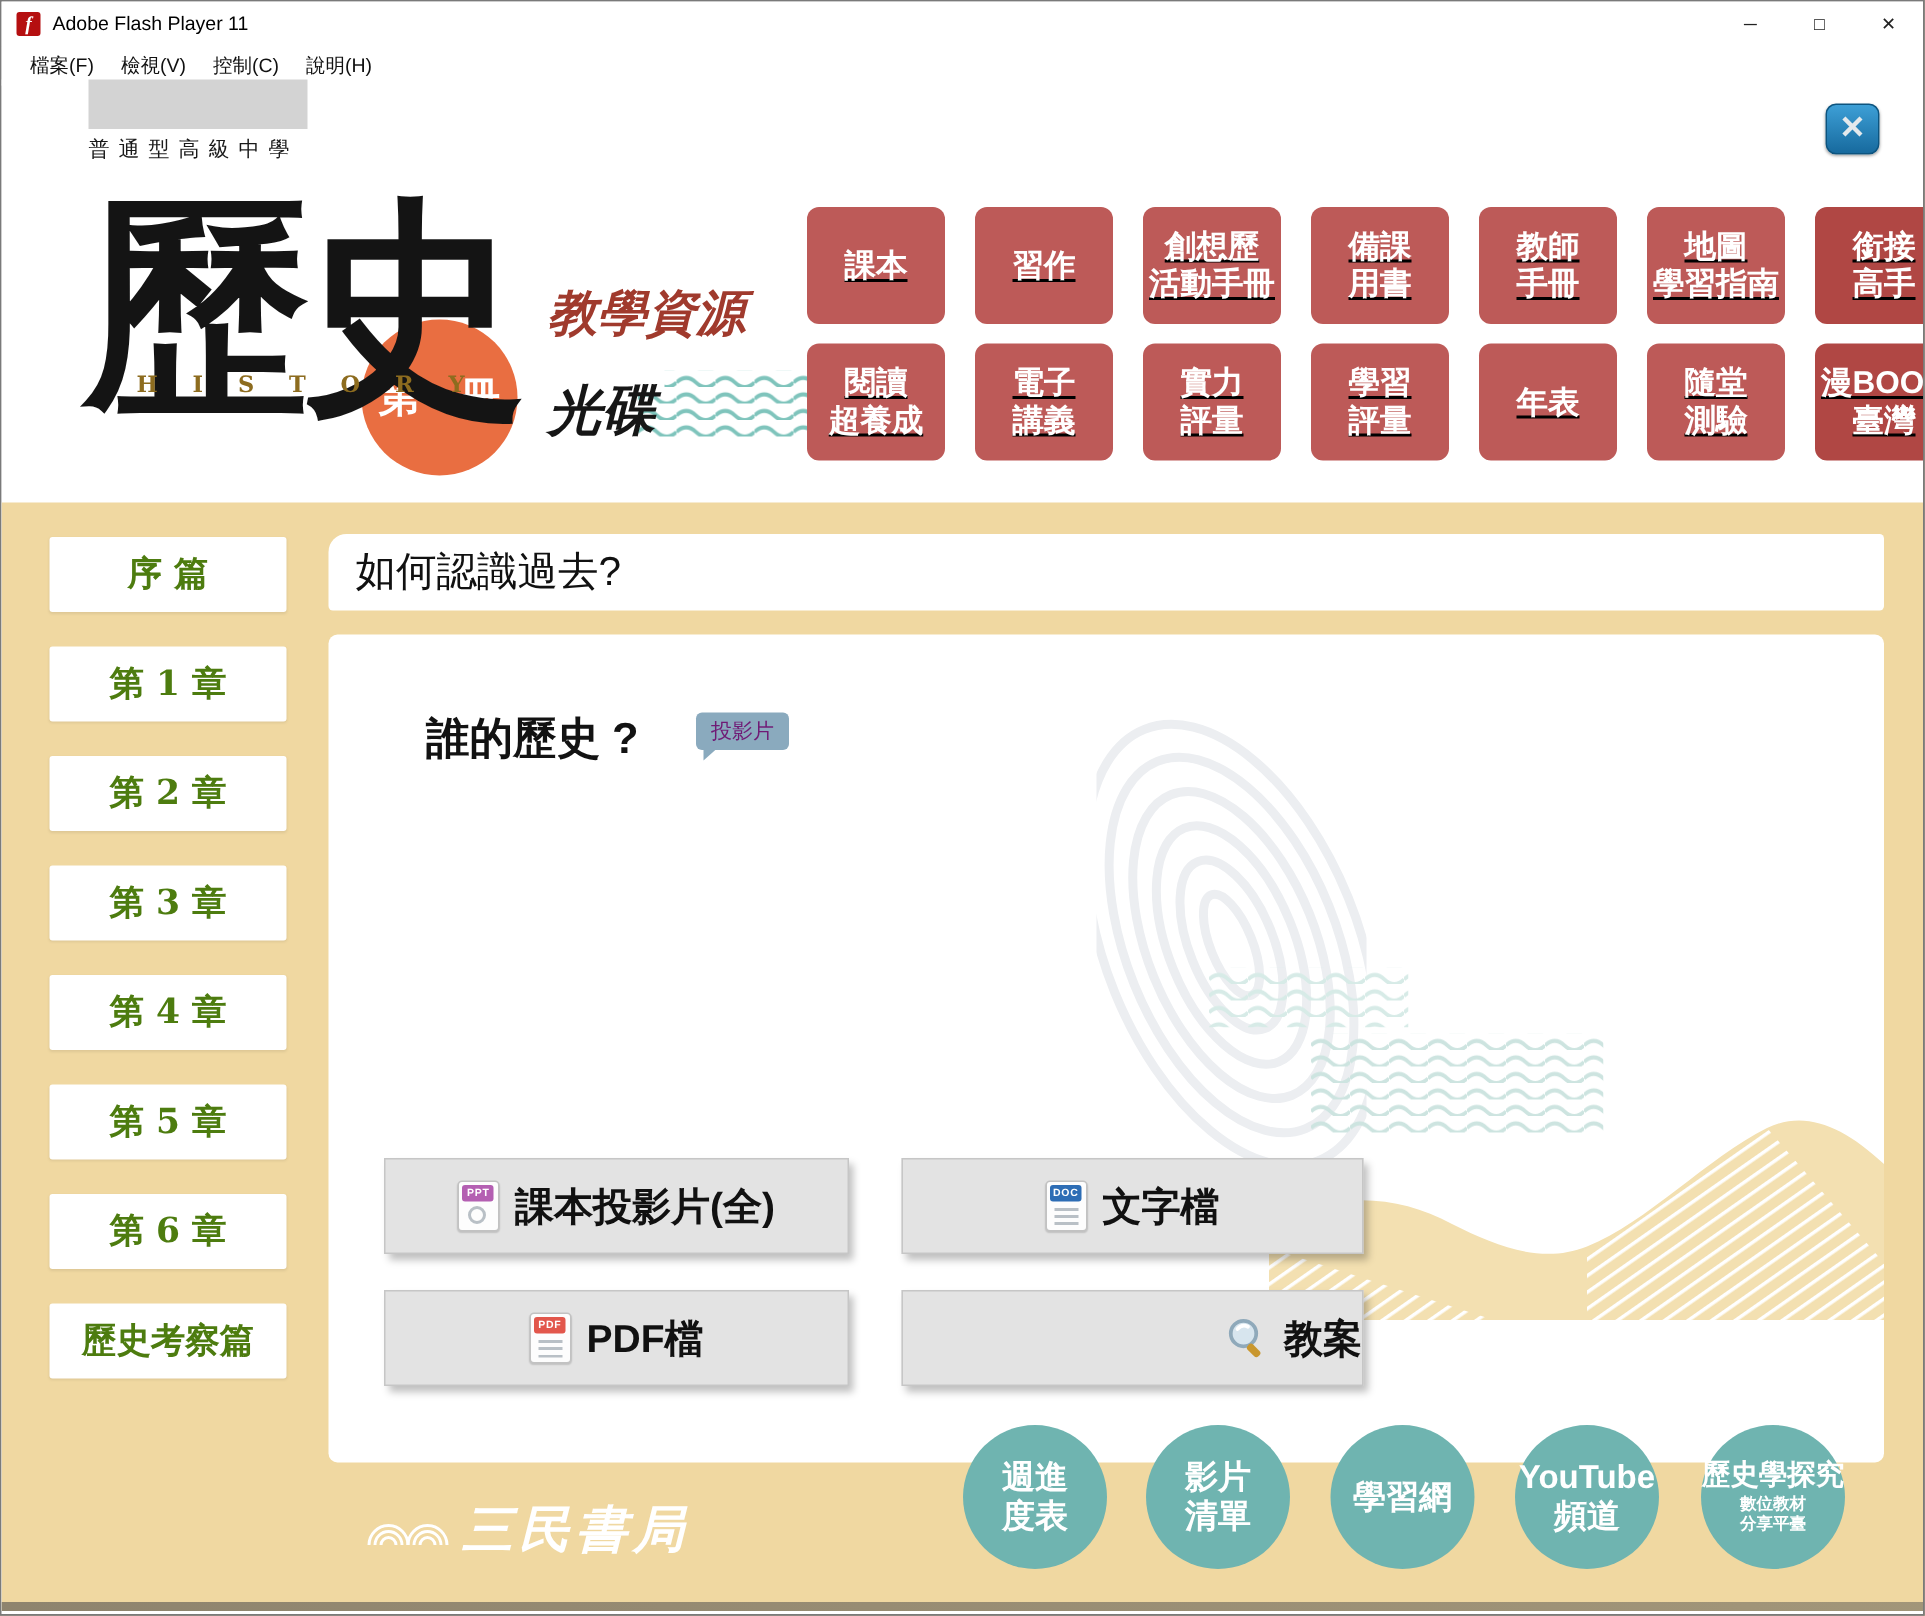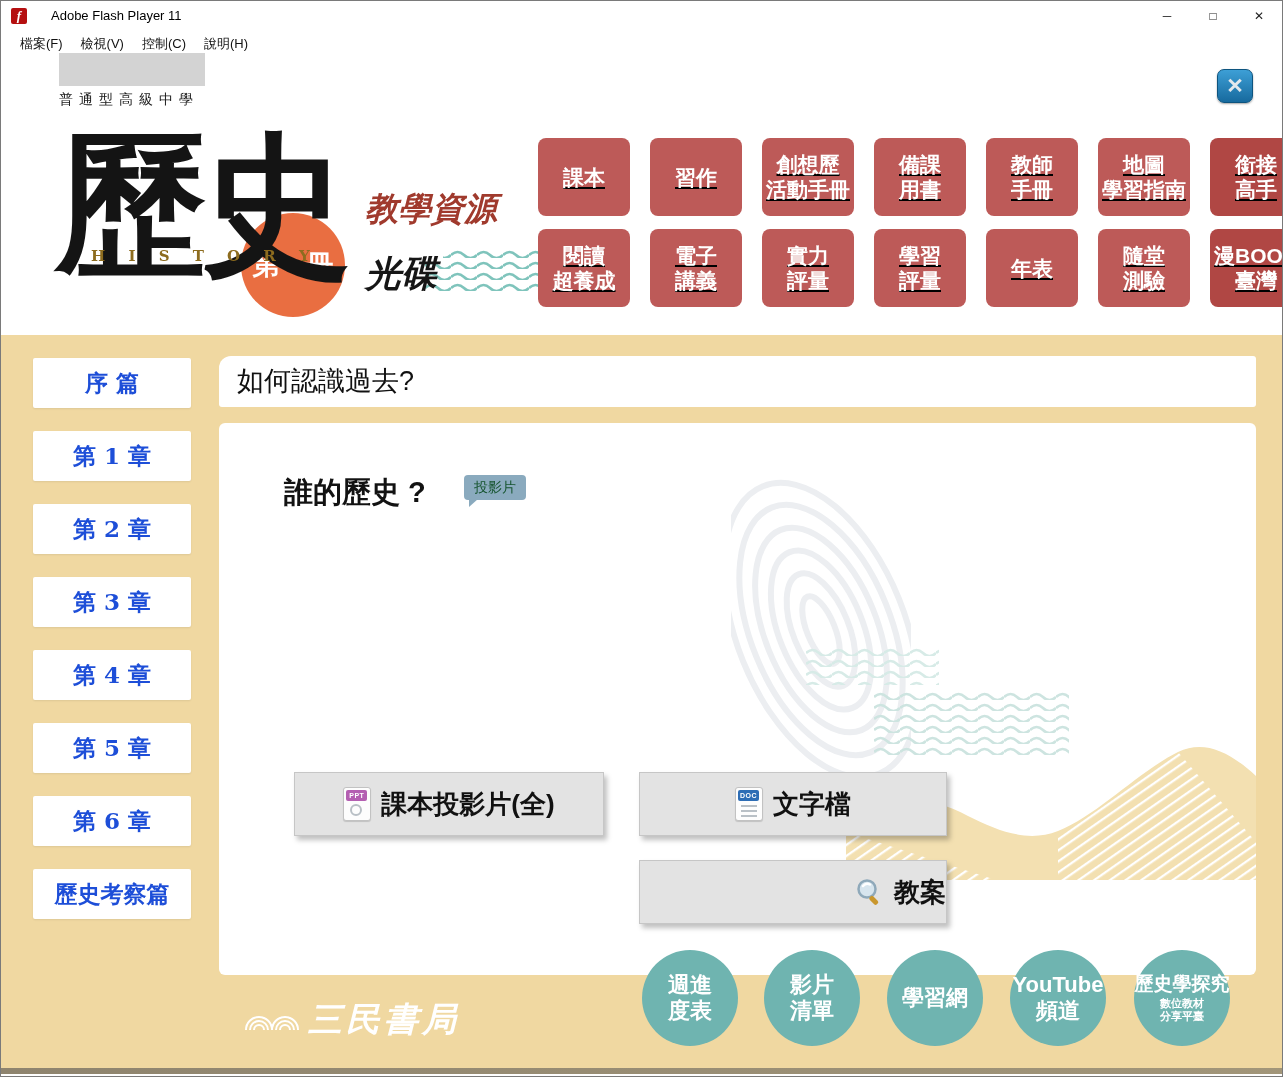--- a/index.html
+++ b/index.html
@@ -7,21 +7,21 @@
   body { font-family:"Liberation Sans", sans-serif; }
   #window {
     position:relative; width:1283px; height:1077px; background:#fff;
     border:1px solid #7a7a7a; overflow:hidden;
   }
   
   .titlebar { position:absolute; left:0; top:0; width:100%; height:30px; background:#fff; }
   .flash-icon { position:absolute; left:10px; top:7px; width:16px; height:16px; background:#b50f10;
     border-radius:2px; color:#fff; font-weight:bold; font-style:italic; font-size:13px; line-height:15px; text-align:center;
     font-family:"Liberation Serif", serif; }
-  .window-title { position:absolute; left:34px; top:0; line-height:30px; font-size:13px; color:#000;margin-left:16px; }
+  .window-title { position:absolute; left:34px; top:0; line-height:30px; font-size:13px; color:#000; }
   .win-controls { position:absolute; right:0; top:0; height:30px; display:flex; }
   .win-btn { width:46px; height:30px; text-align:center; line-height:30px; font-size:12px; color:#222; cursor:default; }
   .menubar { position:absolute; left:0; top:30px; width:100%; height:26px; background:#fff; border-bottom:1px solid #e3e3e3; display:flex; align-items:center; padding-left:10px; }
   .menu-item { font-size:13px; color:#111; padding:0 9px; line-height:25px; }
   
   .stage { position:absolute; left:0; top:52px; width:1283px; height:1021px; background:#fff;padding-left:19px; }
   .tan-band { position:absolute; left:0; top:282px; width:100%; height:739px; background:#f0d8a1; }
   
   .censor-box { position:absolute; left:58px; top:0px; width:146px; height:33px; background:#d3d3d3; }
   .school { position:absolute; left:58px; top:38px; font-size:14px; letter-spacing:6px; color:#1a1a1a; white-space:nowrap; }
@@ -37,39 +37,39 @@
   .tagline1 { position:absolute; left:364px; top:134px; font-size:33px; font-weight:900; font-style:italic; color:#a03a2d; z-index:2; }
   .tagline2 { position:absolute; left:364px; top:182px; font-size:36px; font-weight:900; font-style:italic; color:#161616; z-index:2;margin-top:15px; }
   .hdr-waves { position:absolute; left:424px; top:194px; z-index:1; }
   
   .res-grid { position:absolute; left:537px; top:85px; display:grid; grid-template-columns:repeat(7,92px); gap:13px 20px; z-index:3;text-decoration:underline; }
   .res-btn { height:78px; background:#bd5a58; border-radius:8px; color:#fff; font-size:21px; font-weight:bold;
     line-height:25px; display:flex; align-items:center; justify-content:center; text-align:center; white-space:pre-line; cursor:pointer; }
   .res-btn.dark { background:#b04744; }
   
   .side-btn { position:absolute; left:32px; width:158px; height:50px; background:#fff; border-radius:2px;
-    font-family:"DejaVu Serif", serif; font-size:23px; font-weight:600; color:#1d4ed8; text-align:center; line-height:50px;
+    font-family:"DejaVu Serif", serif; font-size:23px; font-weight:600; color:#4d7c0f; text-align:center; line-height:50px;
     white-space:nowrap; cursor:pointer; box-shadow:0 1px 2px rgba(0,0,0,.08); }
   
   .content-titlebar { position:absolute; left:218px; top:303px; width:1037px; height:51px; background:#fff;
     border-radius:12px 3px 3px 3px; }
   .content-title { padding-left:18px; line-height:51px; font-size:27px; font-weight:normal; color:#111; }
   .panel { position:absolute; left:218px; top:370px; width:1037px; height:552px; background:#fff; border-radius:6px; overflow:hidden; }
   .fingerprint { position:absolute; left:512px; top:51px; z-index:0; }
   .waves-a { position:absolute; left:587px; top:222px; z-index:0; }
   .waves-b { position:absolute; left:655px; top:266px; z-index:0; }
   .hills { position:absolute; left:627px; top:289px; z-index:0; }
   .topic { position:absolute; left:65px; top:50px; font-size:29px; font-weight:bold; color:#121212; z-index:2; }
   .topic-tag { position:absolute; left:245px; top:52px; width:62px; height:25px; background:#8aaabe; border-radius:4px;
-    color:#14532d; font-size:14px; text-align:center; line-height:25px; z-index:2; }
+    color:#701a75; font-size:14px; text-align:center; line-height:25px; z-index:2; }
   .topic-tag::after { content:""; position:absolute; left:5px; bottom:-7px; width:0; height:0;
     border-top:8px solid #8aaabe; border-right:9px solid transparent; }
   .gray-btn { position:absolute; width:310px; height:64px; background:#e3e3e3; border:1px solid #c6c6c6;
     box-shadow:3px 4px 5px rgba(0,0,0,.25); display:flex; align-items:center; justify-content:center; gap:10px;
-    font-size:26px; font-weight:bold; color:#111; z-index:2; cursor:pointer;margin-left:38px; }
+    font-size:26px; font-weight:bold; color:#111; z-index:2; cursor:pointer; }
   .gb1 { left:37px;  top:349px; }
   .gb2 { left:382px; top:349px; width:308px; }
   .gb3 { left:37px;  top:437px; }
   .gb4 { left:382px; top:437px; width:308px;justify-content:flex-end; }
   
   .file-icon { position:relative; width:28px; height:34px; background:#fdfdfd; border:1px solid #c2c2c2; border-radius:3px;
     box-shadow:0 1px 1px rgba(0,0,0,.15); flex:0 0 auto; }
   .file-icon .band { position:absolute; left:2px; top:2px; width:21px; height:11px; border-radius:2px;
     color:#fff; font-size:7px; font-weight:bold; text-align:center; line-height:11px; letter-spacing:.5px; }
   .band-ppt { background:#b45fb2; }
@@ -221,20 +221,27 @@
       </div>
 
       <div class="gray-btn gb2">
         <span class="file-icon">
           <span class="band band-doc">DOC</span>
           <span class="lines"></span>
         </span>
         <span>文字檔</span>
       </div>
 
+      <div class="gray-btn gb3">
+        <span class="file-icon">
+          <span class="band band-pdf">PDF</span>
+          <span class="lines"></span>
+        </span>
+        <span>PDF檔</span>
+      </div>
 
       <div class="gray-btn gb4">
         <svg width="30" height="30" viewBox="0 0 30 30">
           <circle cx="13" cy="12" r="8.5" fill="#d7e5ee" stroke="#8fa9ba" stroke-width="2.5"></circle>
           <path d="M9 9 q3 -3.5 7 -1.5" fill="none" stroke="#fff" stroke-width="2.5" stroke-linecap="round"></path>
           <rect x="18" y="18" width="10" height="5" rx="2" transform="rotate(45 18 18)" fill="#c9972e"></rect>
         </svg>
         <span>教案</span>
       </div>
     </div>

